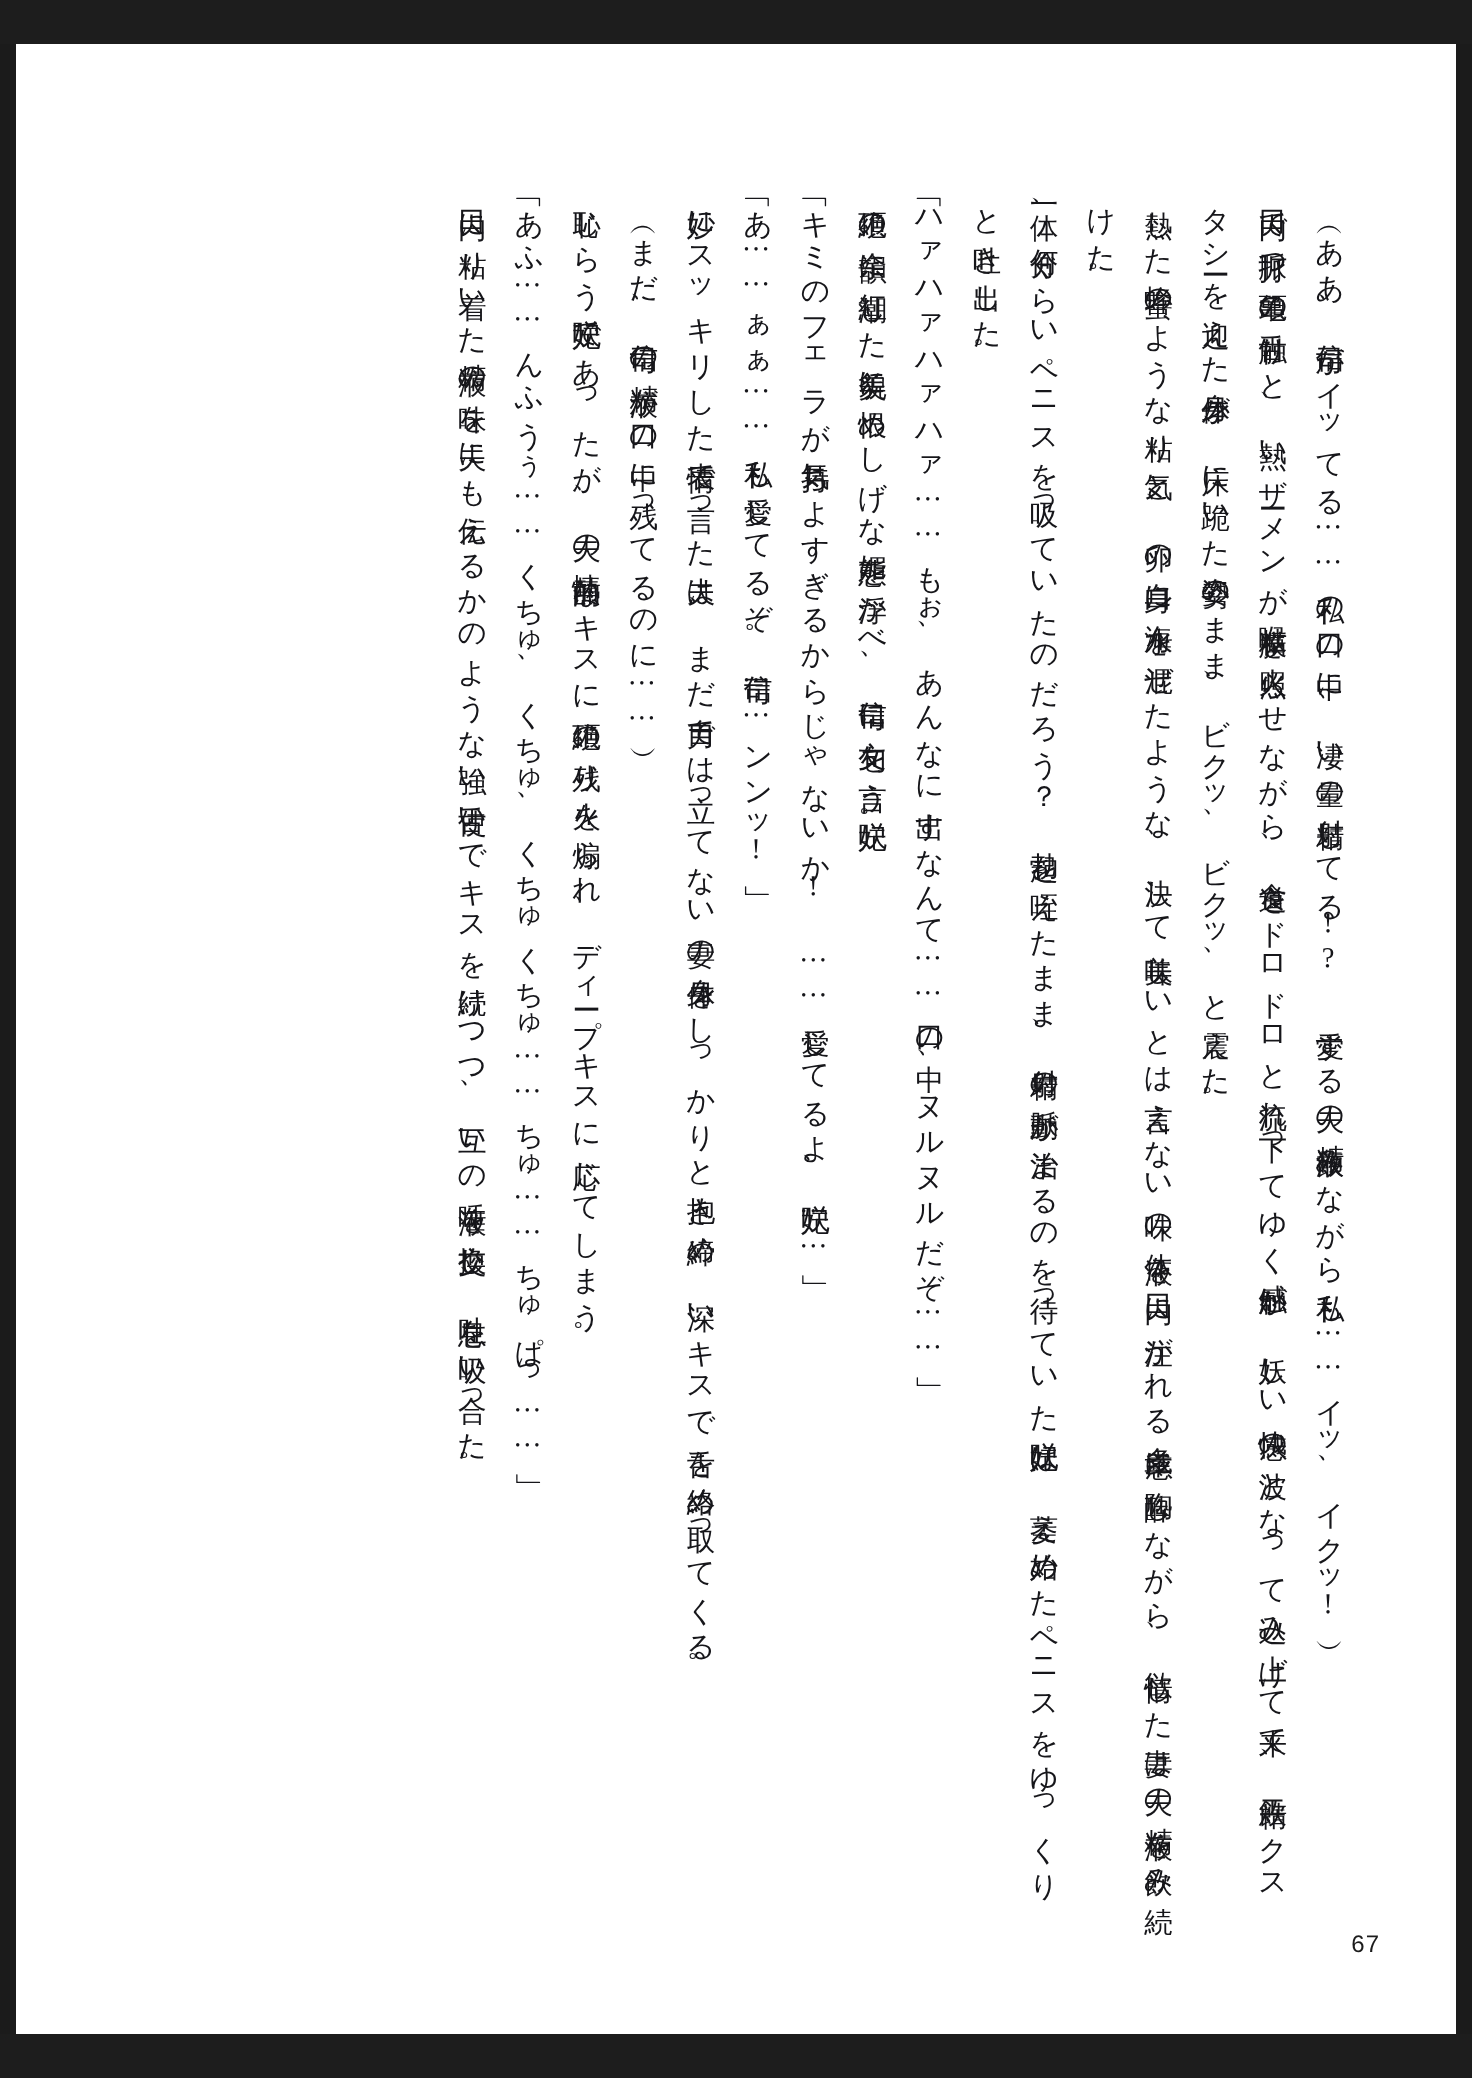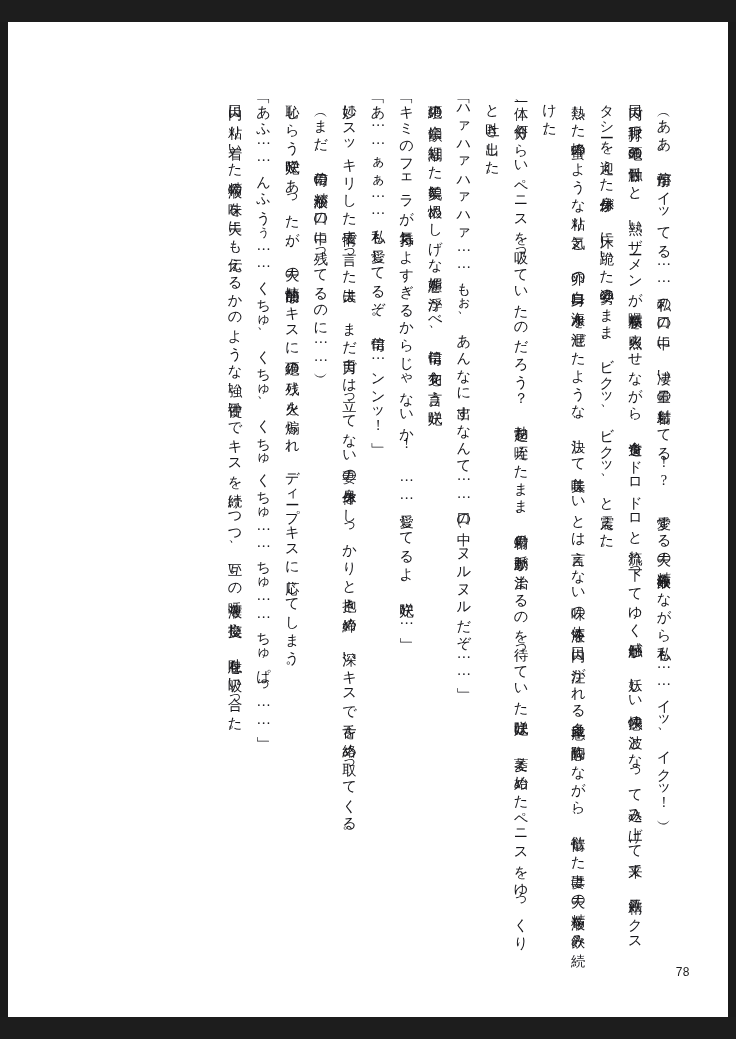--- a/index.html
+++ b/index.html
@@ -94,15 +94,15 @@
       <p>絶頂の余韻に紅潮した美貌に恨めしげな媚態を浮かべ、信司に文句を言う咲妃。</p>
       <p>「キミのフェラが気持ちよすぎるからじゃないか!　……愛してるよ、咲妃……」</p>
       <p>「あ……ぁぁ……私も愛してるぞ。信司……ンンッ!」</p>
       <p>妙にスッキリした表情で言った夫は、まだ自力では立ってない妻の身体をしっかりと抱き締め、深いキスで舌を絡め取ってくる。</p>
       <p class="indent">（まだ、信司の精液が口の中に残ってるのに……）</p>
       <p>恥じらう咲妃であったが、夫の情熱的なキスに絶頂の残り火を煽られ、ディープキスに応じてしまう。</p>
       <p>「あふ……んふうぅ……くちゅ、くちゅ、くちゅくちゅ……ちゅ……ちゅぱっ……」</p>
       <p>口内に粘り着いた精液の味を夫にも伝えるかのような強い舌使いでキスを続けつつ、互いの唾液を交換し、吐息を吸い合った。</p>
     </div>
 
-    <div class="page-number">78</div>
+    <div class="page-number">67</div>
   </div>
 </div>
 
 </body></html>

